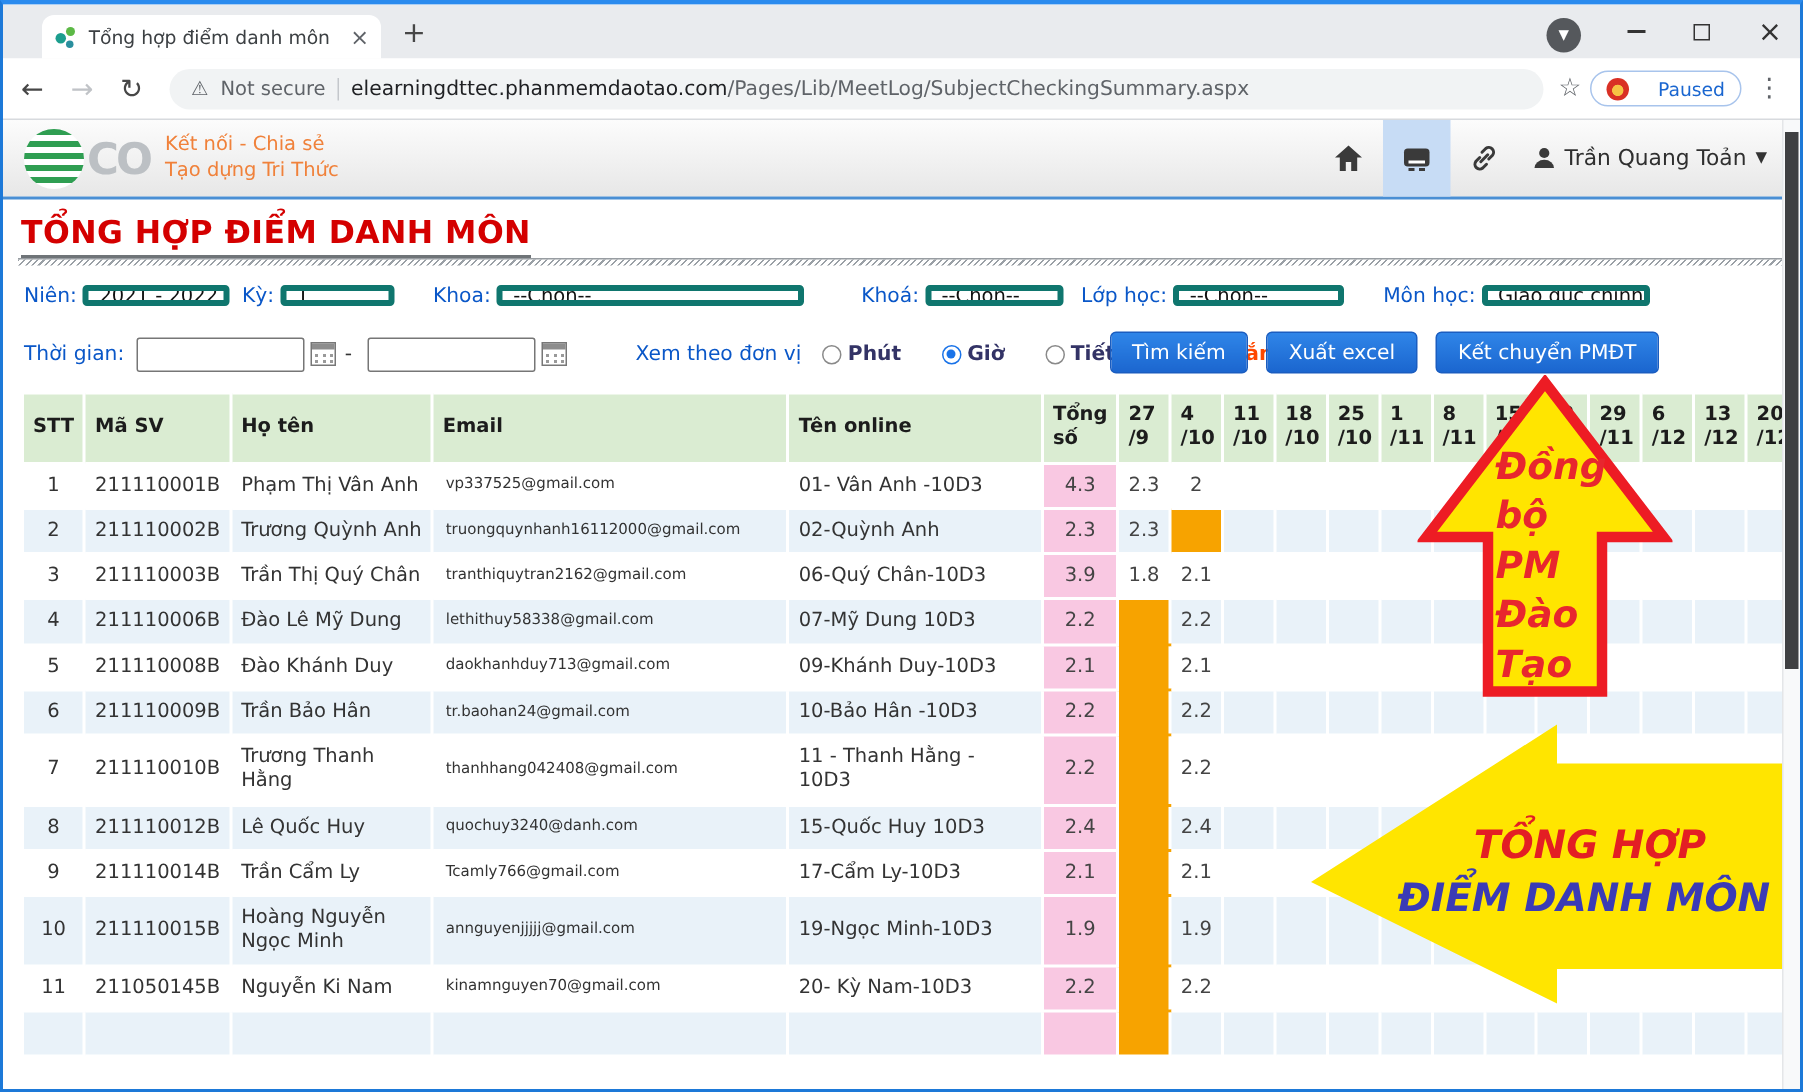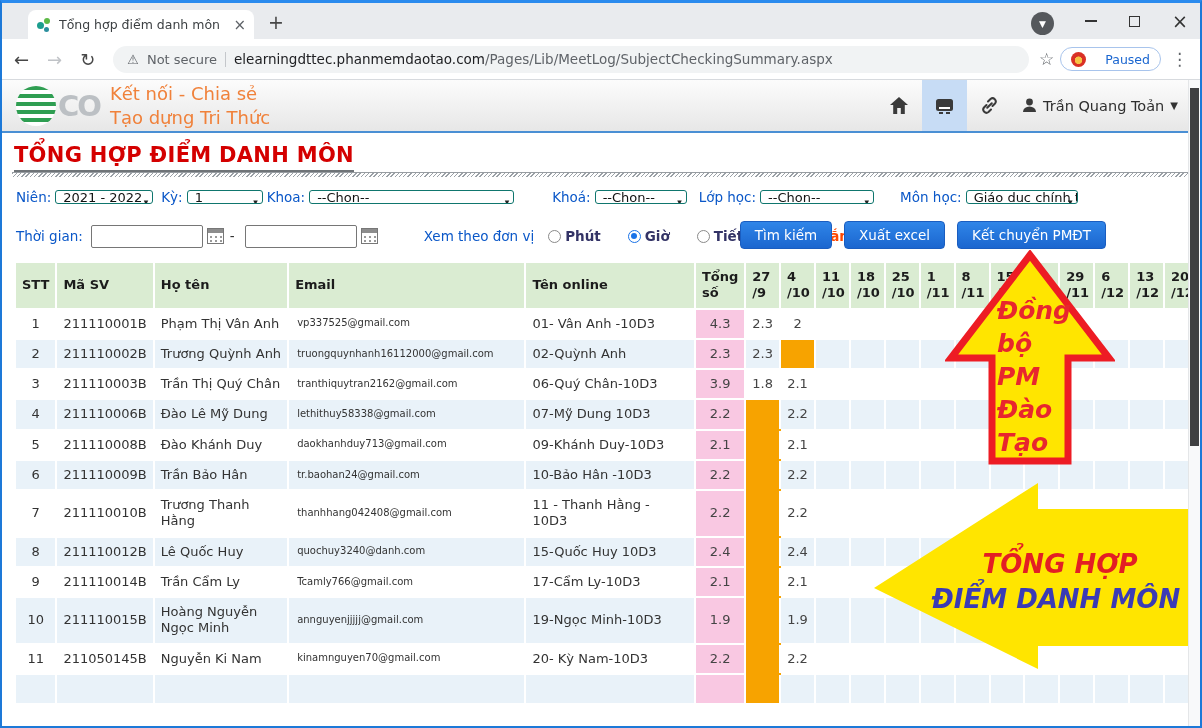--- a/index.html
+++ b/index.html
@@ -34,36 +34,36 @@
   .url .path { color:#5f6368; }
   .star { font-size:17px; color:#5f6368; margin:0 6px 0 10px; }
   .paused { height:24px; border:1px solid #a8c4ec; border-radius:12px; background:#fff; display:flex; align-items:center; gap:19px; padding:0 10px; font-size:12.5px; color:#1a66d0; }
   .paused .plogo { width:15px; height:15px; border-radius:50%; background:radial-gradient(circle at 50% 55%, #f6c344 0 32%, #d93025 36%); }
   .dots { font-size:17px; color:#5f6368; margin-left:10px; }
 
   
   .siteheader { position:absolute; top:77px; left:0; right:0; height:53px; background:linear-gradient(#fcfcfc,#e7e7e7); border-bottom:2px solid #4a8fd4; display:flex; align-items:center; padding-left:14px; }
   .eco-e { width:40px; height:40px; border-radius:50%; background:repeating-linear-gradient(#2f9e52 0 4px, #fff 4px 8px); flex:0 0 auto; }
   .eco-co { font-size:29px; font-weight:bold; color:#bcc0c4; letter-spacing:-2px; margin-left:2px; }
-  .taglines { margin-left:10px; color:#f0813a; font-size:18px; line-height:1.3; }
+  .taglines { margin-left:10px; color:#f0813a; font-size:13px; line-height:1.3; }
   .hdr-icons { margin-left:auto; display:flex; align-items:center; height:100%; padding-right:22px; }
   .hic { display:flex; align-items:center; justify-content:center; height:100%; padding:0 13px; }
   .hic.hl { background:#c7dcf5; }
   .usermenu { display:flex; align-items:center; gap:6px; font-size:14.5px; color:#2f2f2f; margin-left:10px; }
   .usermenu .chev { font-size:10px; color:#333; }
 
   
   .page-title { position:absolute; top:140px; left:12px; font-size:21px; font-weight:bold; color:#d40000; letter-spacing:.3px; border-bottom:2px solid #6f7478; padding-bottom:3px; }
   .hatch { position:absolute; top:169px; left:10px; width:1178px; height:5px; background:repeating-linear-gradient(135deg,#9aa0a6 0 1px,transparent 1px 3px); border-top:1px solid #989da2; }
 
   
   .frow1 { position:absolute; top:186px; left:14px; display:flex; align-items:center; font-size:13.5px; }
   .frow2 { position:absolute; top:218px; left:14px; right:0; height:30px; display:flex; align-items:center; font-size:13.5px; }
   .flabel { color:#0a57c8; margin-right:4px; white-space:nowrap; }
-  .select { position:relative; border:1px solid #0f766e; border-radius:3px; height:14px; background:#fff; display:flex; align-items:center; padding:0 16px 0 7px; font-size:13px; color:#111; white-space:nowrap; overflow:hidden; }
+  .select { position:relative; border:4px solid #0f766e; border-radius:3px; height:14px; background:#fff; display:flex; align-items:center; padding:0 16px 0 7px; font-size:13px; color:#111; white-space:nowrap; overflow:hidden; }
   .select .chev { position:absolute; right:4px; top:6px; font-size:9px; color:#222; }
   .tinput { width:112px; height:23px; border:1px solid #767676; border-radius:2px; background:#fff; margin-left:4px; }
   .cal { width:17px; height:16px; margin-left:4px; border:1px solid #777;
     background:
       repeating-linear-gradient(90deg,#999 0 2px,transparent 2px 5px) 2px 7px / 12px 2px no-repeat,
       repeating-linear-gradient(90deg,#999 0 2px,transparent 2px 5px) 2px 11px / 12px 2px no-repeat,
       linear-gradient(#8d8d8d 0 0) 0 0 / 100% 4px no-repeat, #fff; }
   .dash { margin:0 6px; color:#333; }
   .unitlbl { margin-left:46px; color:#0a57c8; }
   #unit-radios { display:flex; align-items:center;gap:13px; }
@@ -188,21 +188,21 @@
     <span class="flabel">Niên:</span>
     <div class="select" style="width:98px">
         <span>2021 - 2022</span>
         <span class="chev">▾</span>
       </div>
     <span class="flabel" style="margin-left:8px">Kỳ:</span>
     <div class="select" style="width:76px">
         <span>1</span>
         <span class="chev">▾</span>
       </div>
-    <span class="flabel" style="margin-left:4px">Khoa:</span>
+    <span class="flabel" style="margin-left:26px">Khoa:</span>
     <div class="select" style="width:205px">
         <span>--Chọn--</span>
         <span class="chev">▾</span>
       </div>
     <span class="flabel" style="margin-left:38px">Khoá:</span>
     <div class="select" style="width:92px">
         <span>--Chọn--</span>
         <span class="chev">▾</span>
       </div>
     <span class="flabel" style="margin-left:12px">Lớp học:</span>

